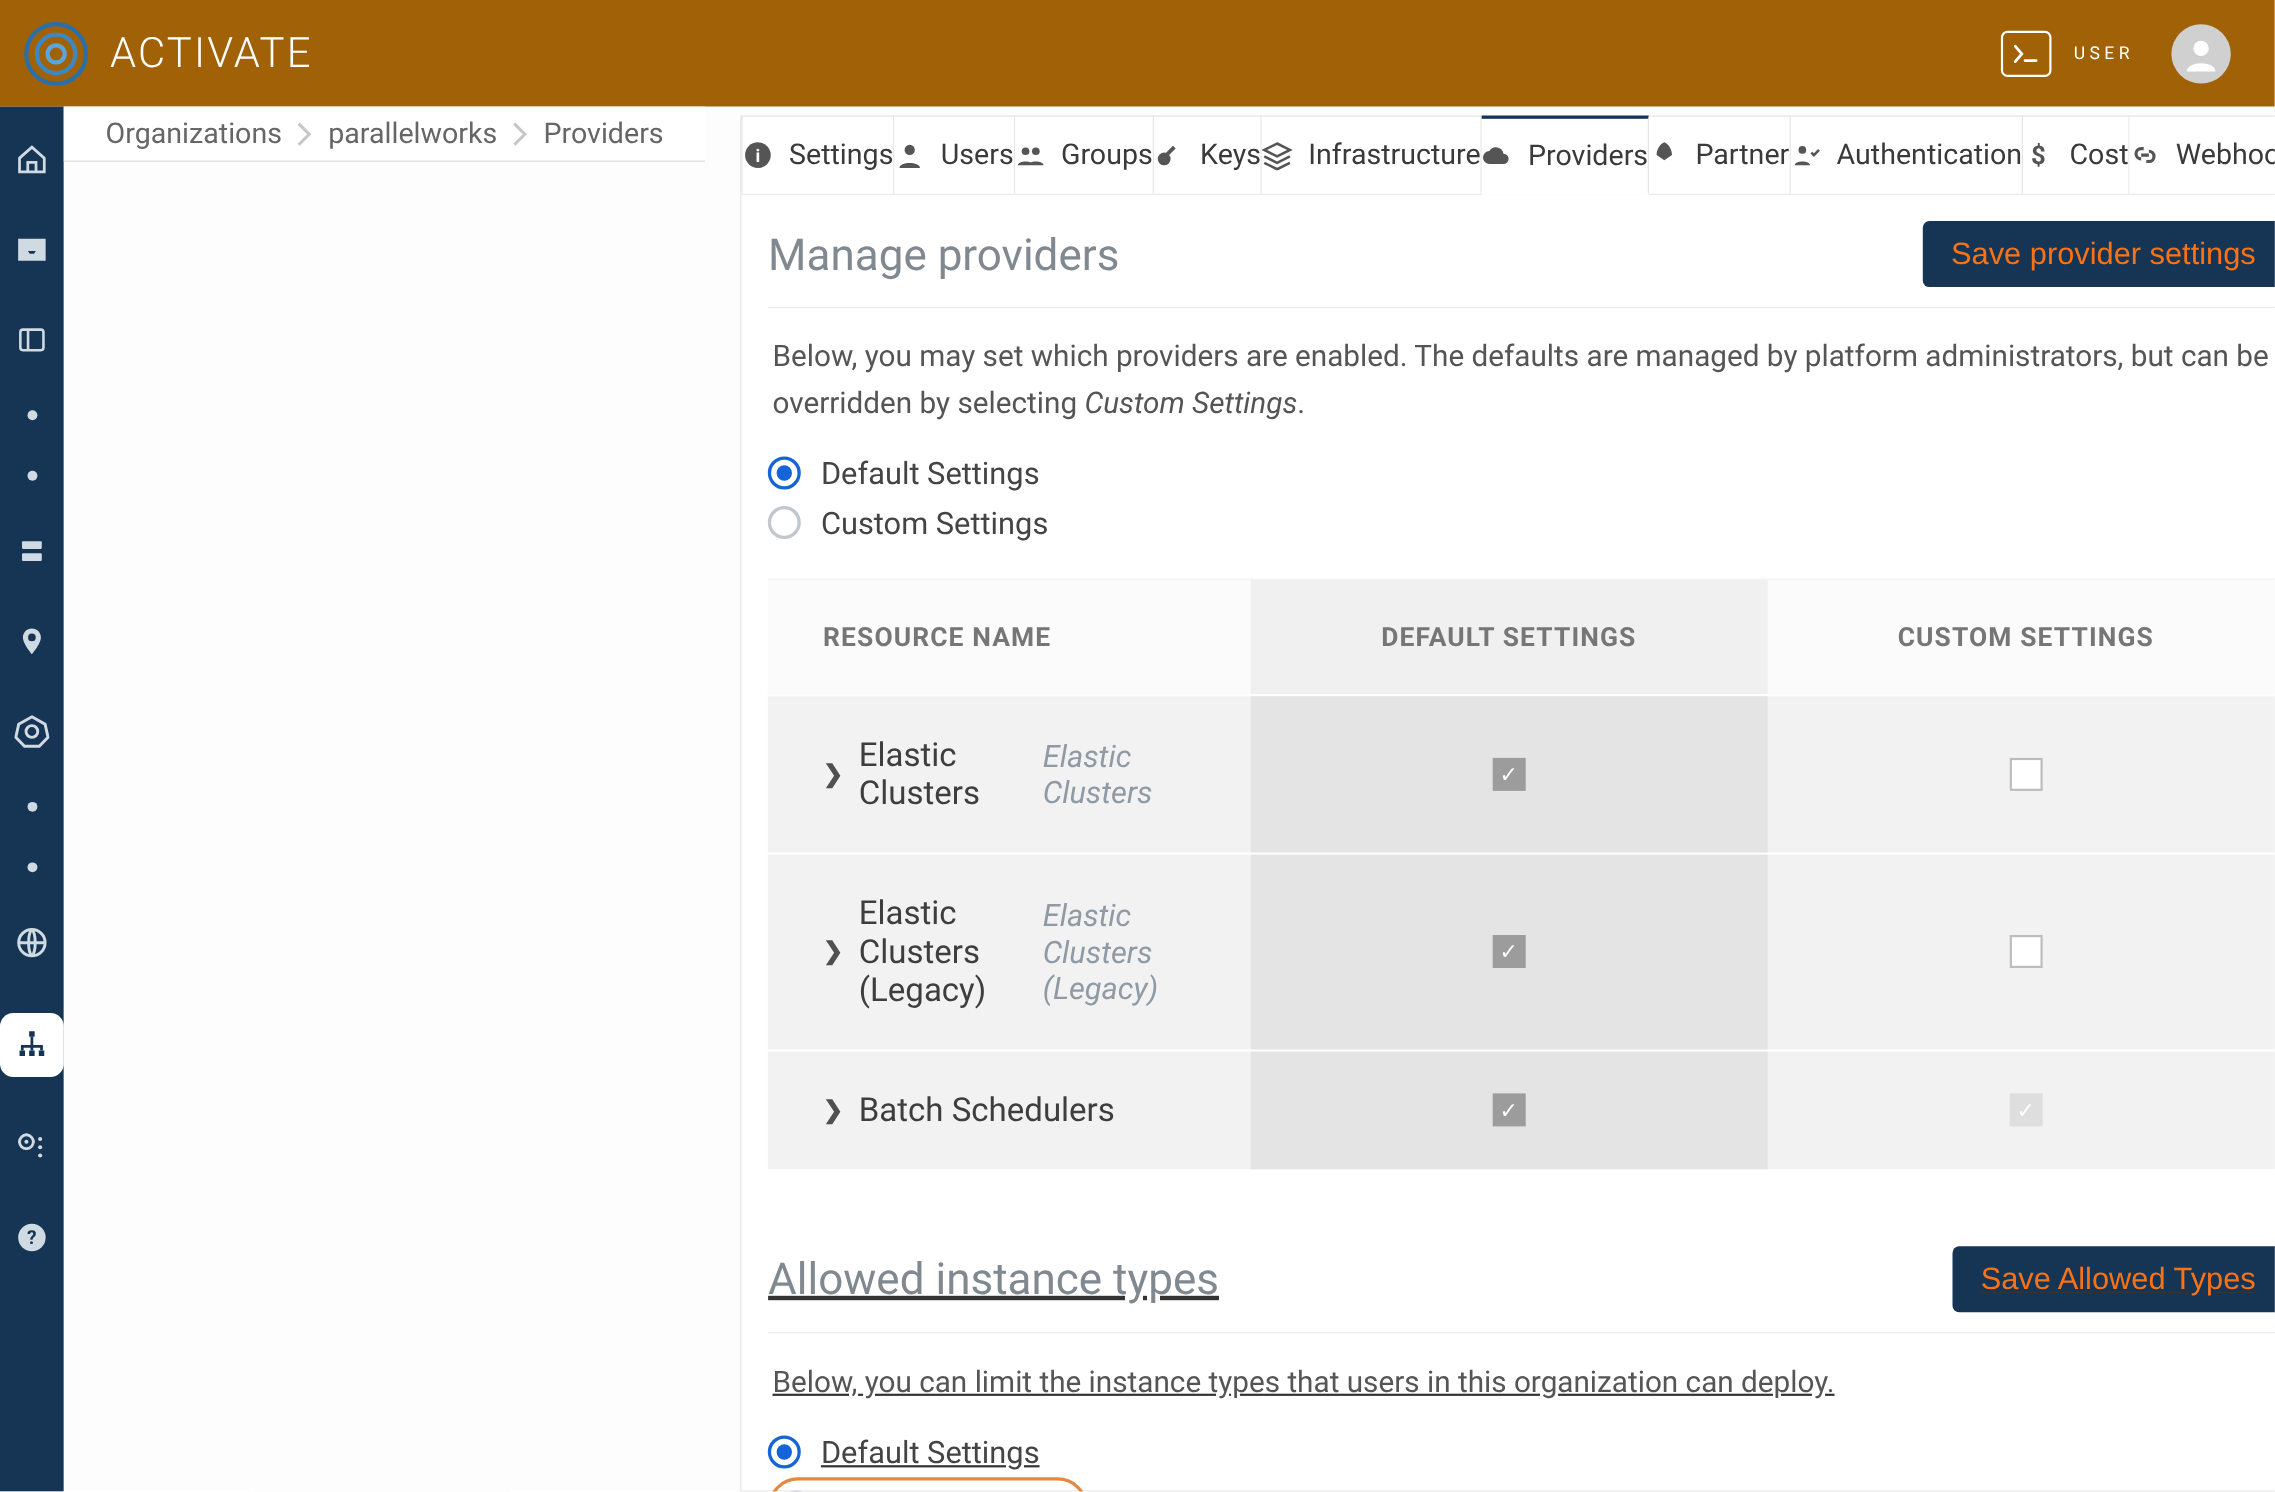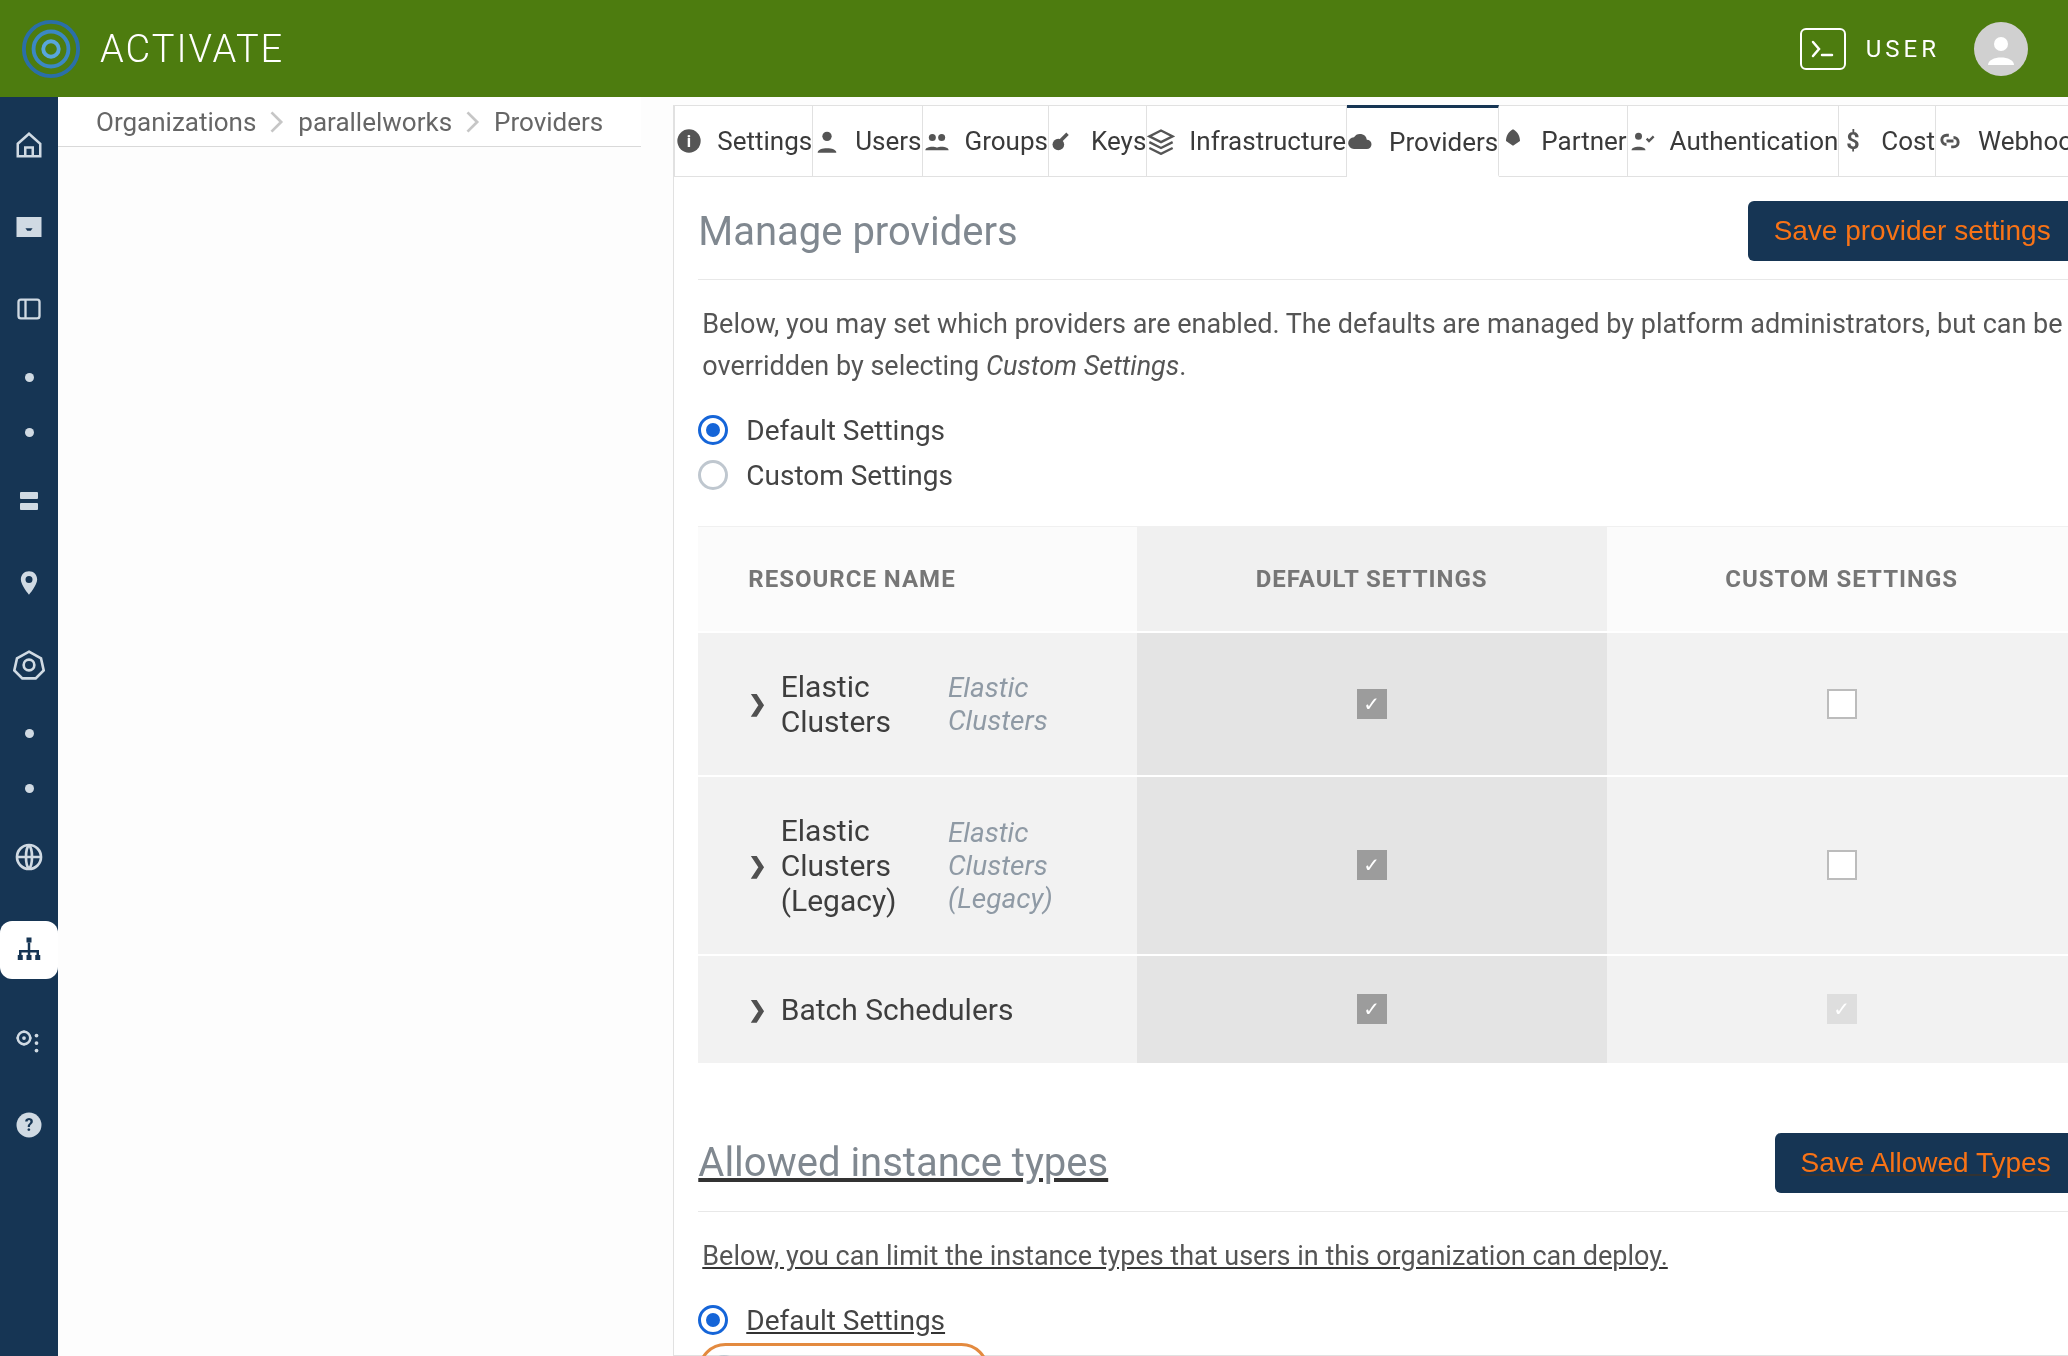--- a/index.html
+++ b/index.html
@@ -1,24 +1,24 @@
 <!DOCTYPE html>
 <html><head>
 <meta charset="utf-8">
 <style>
   * { box-sizing: border-box; margin: 0; padding: 0; }
   body { font-family: -apple-system, BlinkMacSystemFont, "Segoe UI", Roboto, Helvetica, Arial, sans-serif; background: #fff; width: 2068px; height: 1356px; overflow: hidden; color: #333; }
 
-  .topbar { height: 97px; background: #4d7c0f; display: flex; align-items: center; padding: 0 40px 0 20px; gap: 20px; }
+  .topbar { height: 97px; background: #a16207; display: flex; align-items: center; padding: 0 40px 0 20px; gap: 20px; }
   .logo-wrap { display: flex; align-items: center; gap: 18px; }
   .logo-swirl { width: 62px; height: 62px; }
   .brand { color: #fff; font-size: 38px; letter-spacing: 2px; font-weight: 300; }
   .topbar-spacer { flex: 1; }
   .top-terminal { width: 46px; height: 42px; border: 2px solid #fff; border-radius: 6px; display:flex;align-items:center;justify-content:center;color:#fff;font-size:20px; }
-  .top-user { color:#fff; font-size:24px; letter-spacing:4px; margin-right: 14px; }
+  .top-user { color:#fff; font-size:16px; letter-spacing:4px; margin-right: 14px; }
   .top-avatar { width: 54px; height: 54px; border-radius: 50%; background: #d0d0d0; display:flex;align-items:center;justify-content:center; }
 
   .shell { display: flex; height: calc(100% - 97px); }
   .left-nav { width: 85px; background: #163554; padding-top: 30px; display:flex;flex-direction:column;align-items:center;gap:46px; }
   .nav-icon { width:36px; height:36px; color: #d0dae3; fill:#d0dae3; display:flex;align-items:center;justify-content:center; }
   .nav-dot { width: 9px; height: 9px; background: #d0dae3; border-radius: 50%; }
   .nav-active { width: 58px; height: 58px; background: #fff; border-radius: 12px; display:flex;align-items:center;justify-content:center; }
   .nav-active svg { color: #163554; fill:#163554; }
 
   .content { flex:1; background: #fdfdfd; display:flex; flex-direction:row; }

